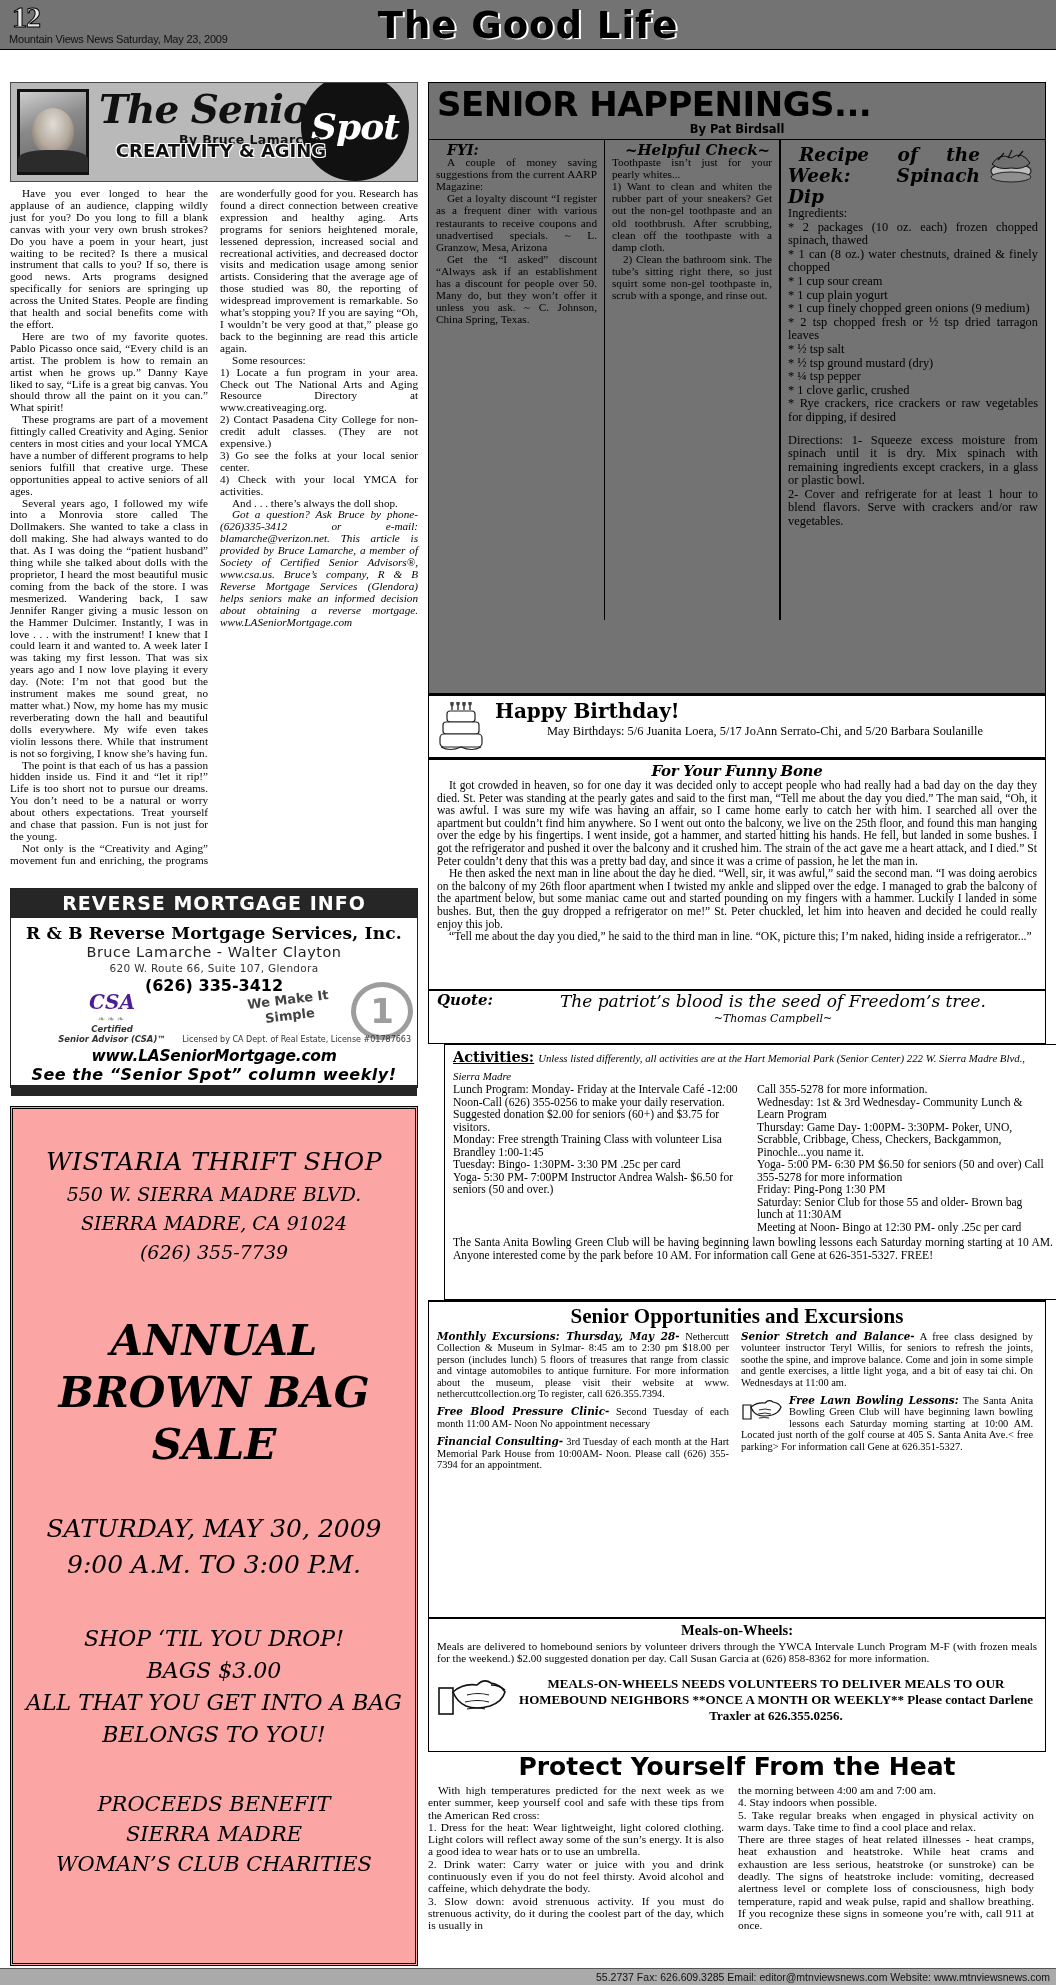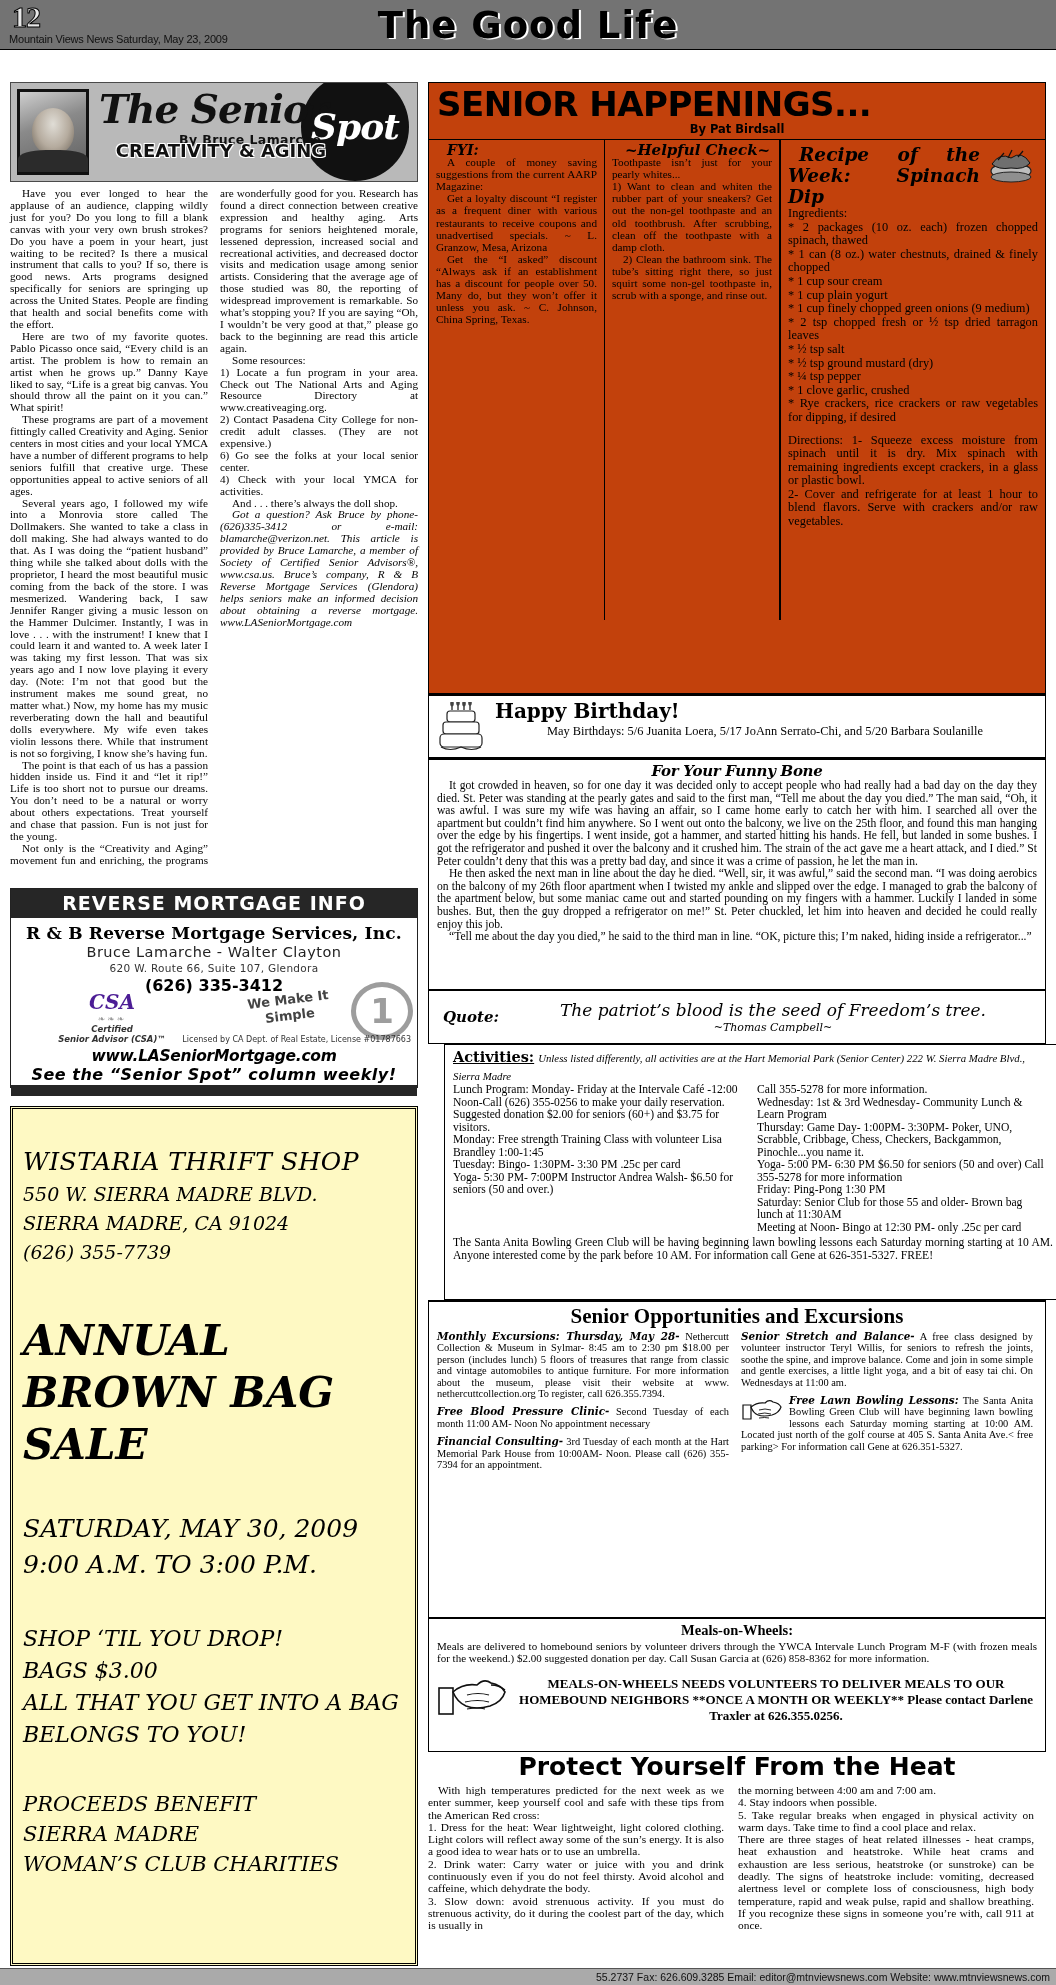--- a/index.html
+++ b/index.html
@@ -155,22 +155,22 @@
   }
   .rm-see {
     text-align:center; font-family:"DejaVu Sans", sans-serif; font-weight:700;
     font-style:italic; font-size:16px; letter-spacing:0.5px;
   }
   .rm-footbar { height:11px; background:#262626; margin-top:1px; }
 
   
   .wis-ad {
     position:absolute; left:10px; top:1106px; width:408px; height:860px;
-    border:3px double #000; background:#fef9c3;
-    padding:16px 10px; 
+    border:3px double #000; background:#fca5a5;
+    padding:16px 10px; text-align:center;
   }
   .wis-name {
     font-family:"DejaVu Serif", serif; font-style:italic; font-size:25px;
     margin-top:22px; letter-spacing:0.5px;
   }
   .wis-line {
     font-family:"DejaVu Serif", serif; font-style:italic; font-size:19px;
     margin-top:7px;
   }
   .wis-big {
@@ -186,21 +186,21 @@
     line-height:32px; margin-top:40px;
   }
   .wis-proceeds {
     font-family:"DejaVu Serif", serif; font-style:italic; font-size:21px;
     line-height:30px; margin-top:38px;
   }
 
   
   .sh-box {
     position:absolute; left:428px; top:82px; width:618px; height:612px;
-    border:1px solid #000; background:#c2410c;
+    border:1px solid #000; background:#737373;
   }
   .sh-head { border-bottom:1px solid #000; padding:2px 8px 3px; }
   .sh-title {
     font-family:"DejaVu Sans", sans-serif; font-weight:700; font-size:34px;
     letter-spacing:-0.5px; line-height:38px;
   }
   .sh-by {
     text-align:center; font-family:"DejaVu Sans", sans-serif; font-weight:700;
     font-size:11.5px; margin-top:-1px;
   }
@@ -245,21 +245,21 @@
   }
   .fb-title {
     text-align:center; font-family:"DejaVu Serif", serif; font-weight:700;
     font-style:italic; font-size:15px; letter-spacing:-0.3px;
   }
   .fb-body { font-size:11.6px; line-height:12.6px; text-align:justify; }
   .fb-body p { margin:0; text-indent:12px; }
 
   .quote-box {
     position:absolute; left:428px; top:990px; width:618px; height:54px;
-    border:1px solid #000; display:flex; align-items:center; padding:0 14px;
+    border:1px solid #000; display:flex; align-items:flex-start; padding:0 8px;
   }
   .quote-label {
     font-family:"DejaVu Serif", serif; font-weight:700; font-style:italic;
     font-size:15px; width:72px;
   }
   .quote-main { flex:1; text-align:center; }
   .quote-text {
     font-family:"DejaVu Serif", serif; font-style:italic; font-size:17px;
   }
   .quote-attr {
@@ -359,21 +359,21 @@
   <div class="spot-body">
     <p>Have you ever longed to hear the applause of an audience, clapping wildly just for you?  Do you long to fill a blank canvas with your very own brush strokes?  Do you have a poem in your heart, just waiting to be recited?  Is there a musical instrument that calls to you?  If so, there is good news.  Arts programs designed specifically for seniors are springing up across the United States.  People are finding that health and social benefits come with the effort.</p>
     <p>Here are two of my favorite quotes.  Pablo Picasso once said, “Every child is an artist.  The problem is how to remain an artist when he grows up.”  Danny Kaye liked to say, “Life is a great big canvas.  You should throw all the paint on it you can.”  What spirit!</p>
     <p>These programs are part of a movement fittingly called Creativity and Aging.  Senior centers in most cities and your local YMCA have a number of different programs to help seniors fulfill that creative urge.  These opportunities appeal to active seniors of all ages.</p>
     <p>Several years ago, I followed my wife into a Monrovia store called The Dollmakers.  She wanted to take a class in doll making.  She had always wanted to do that.  As I was doing the “patient husband” thing while she talked about dolls with the proprietor, I heard the most beautiful music coming from the back of the store.  I was mesmerized.  Wandering back, I saw Jennifer Ranger giving a music lesson on the Hammer Dulcimer.  Instantly, I was in love . . . with the instrument!  I knew that I could learn it and wanted to.  A week later I was taking my first lesson.  That was six years ago and I now love playing it every day. (Note: I’m not that good but the instrument makes me sound great, no matter what.)  Now, my home has my music reverberating down the hall and beautiful dolls everywhere.  My wife even takes violin lessons there.  While that instrument is not so forgiving, I know she’s having fun.</p>
     <p>The point is that each of us has a passion hidden inside us.  Find it and “let it rip!”  Life is too short not to pursue our dreams.  You don’t need to be a natural or worry about others expectations.  Treat yourself and chase that passion.  Fun is not just for the young.</p>
     <p>Not only is the “Creativity and Aging” movement fun and enriching, the programs are wonderfully good for you. Research has found a direct connection between creative expression and healthy aging.  Arts programs for seniors heightened morale, lessened depression, increased social and recreational activities, and decreased doctor visits and medication usage among senior artists.  Considering that the average age of those studied was 80, the reporting of widespread improvement is remarkable.  So what’s stopping you?  If you are saying “Oh, I wouldn’t be very good at that,” please go back to the beginning are read this article again.</p>
     <p>Some resources:</p>
     <p class="noind">1)  Locate a fun program in your area.  Check out The National Arts and Aging Resource Directory at www.creativeaging.org.</p>
     <p class="noind">2)  Contact Pasadena City College for non-credit adult classes. (They are not expensive.)</p>
-    <p class="noind">6)  Go see the folks at your local senior center.</p>
+    <p class="noind">3)  Go see the folks at your local senior center.</p>
     <p class="noind">4)  Check with your local YMCA for activities.</p>
     <p>And . . . there’s always the doll shop.</p>
     <p class="ital">Got a question? Ask Bruce by phone-(626)335-3412 or e-mail: blamarche@verizon.net. This article is provided by Bruce Lamarche, a member of Society of Certified Senior Advisors®, www.csa.us.  Bruce’s company, R &amp; B Reverse Mortgage Services (Glendora) helps seniors make an informed decision about obtaining a reverse mortgage. www.LASeniorMortgage.com</p>
   </div>
 
   <div class="rm-ad">
     <div class="rm-bar">REVERSE MORTGAGE INFO</div>
     <div class="rm-inner">
       <div class="rm-co">R &amp; B Reverse Mortgage Services, Inc.</div>
       <div class="rm-names">Bruce Lamarche - Walter Clayton</div>

